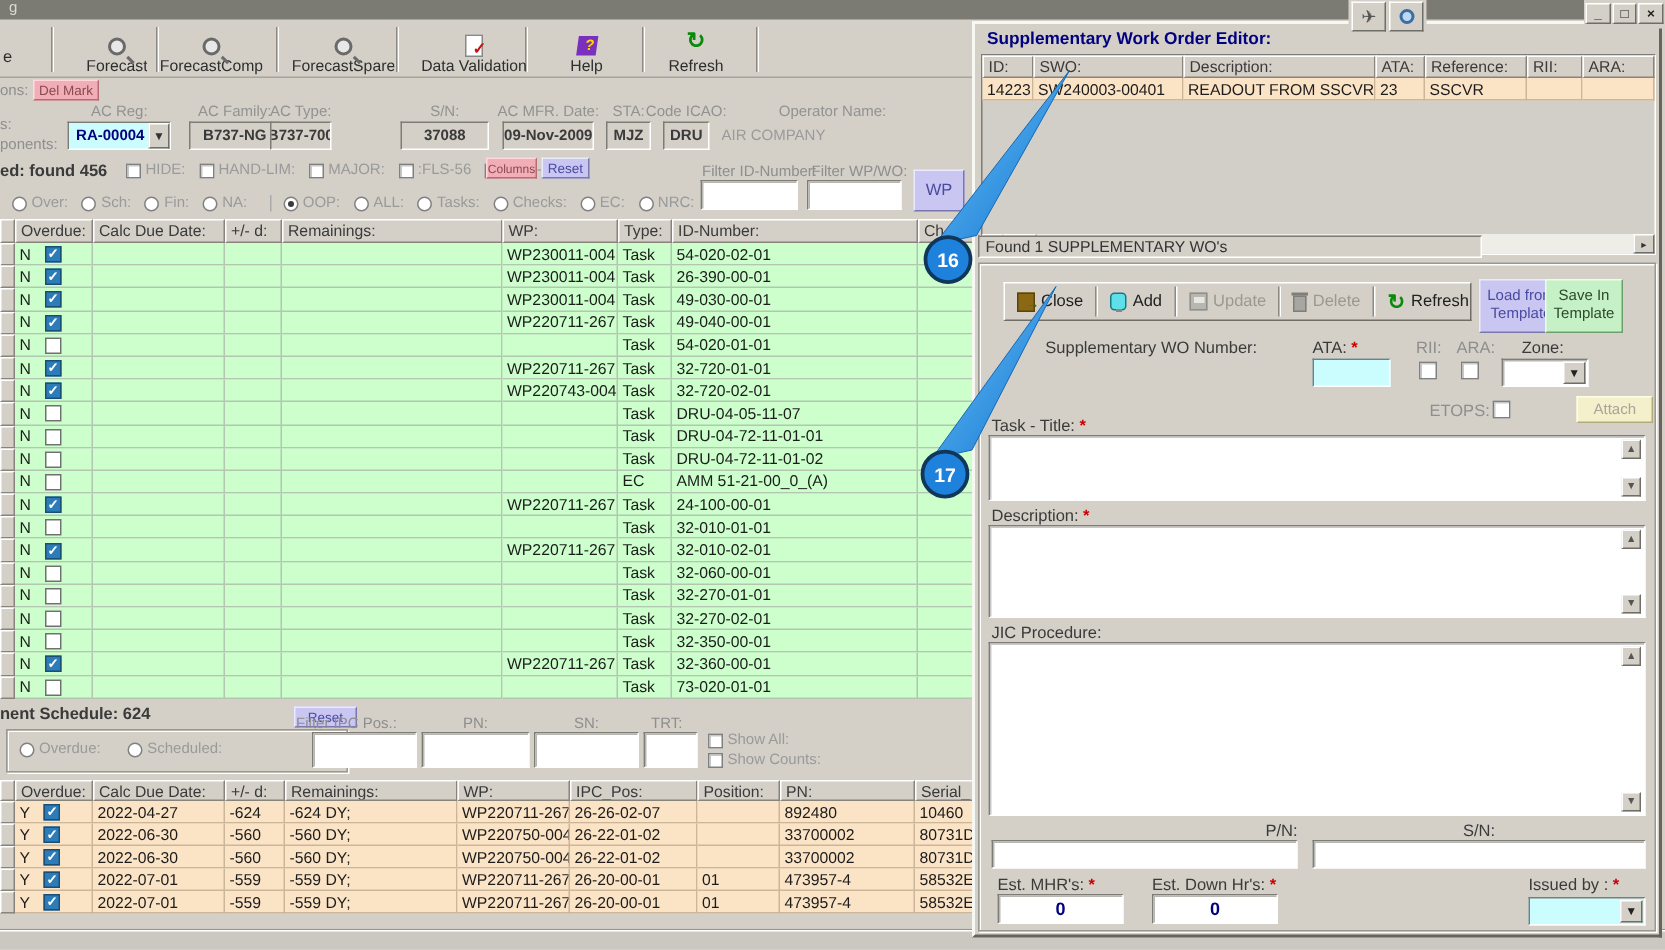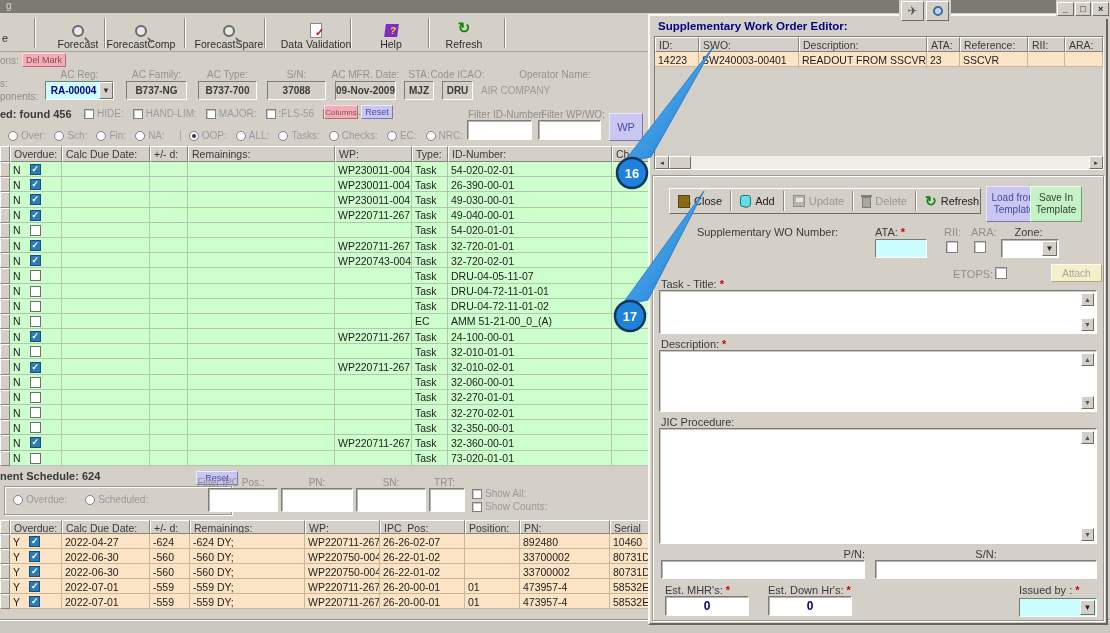--- a/index.html
+++ b/index.html
@@ -42,21 +42,21 @@
   .icon-mag::after { content:""; position:absolute; width:6px; height:2px; background:#6A6A6A; transform:rotate(45deg); left:10px; top:12px; }
   .icon-doc { width:12px; height:15px; background:#FFFFFF; border:1px solid #888; margin:0 auto; }
   .icon-doc::after { content:"\2713"; color:#CC1111; font-weight:bold; font-size:11px; position:absolute; left:4px; top:2px; }
   .icon-book { width:13px; height:13px; background:#7B2FBE; margin:1px auto; transform:skewX(-8deg); }
   .icon-book::after { content:"?"; color:#FFD700; font-size:10px; font-weight:bold; position:absolute; left:5px; top:1px; }
   .icon-refresh { color:#0A8A0A; font-size:15px; font-weight:bold; line-height:14px; text-align:center; }
 
   
   .acf { position:absolute; top:81px; height:19px; }
   .acf:nth-of-type(1){left:45px;width:69px} .acf:nth-of-type(2){left:126px;width:61px}
-  .acf:nth-of-type(3){left:198px;width:59px} .acf:nth-of-type(4){left:267px;width:59px}
+  .acf:nth-of-type(3){left:180px;width:41px} .acf:nth-of-type(4){left:267px;width:59px}
   .acf:nth-of-type(5){left:335px;width:61px} .acf:nth-of-type(6){left:404px;width:30px}
   .acf:nth-of-type(7){left:442px;width:31px} .acf:nth-of-type(8){left:480px;width:150px}
   .aclab { position:absolute; top:-12px; left:-14px; right:-14px; text-align:center; font-size:10px; color:#929292; white-space:nowrap; }
   .acbox { width:100%; height:100%; display:flex; align-items:center; justify-content:center; font-weight:bold; font-size:10px; color:#3A3A3A; background:#D4D0C8; border:1px solid; border-color:#7E7C76 #FFF #FFF #7E7C76; }
   .acarrow { display:none; position:absolute; right:1px; top:1px; bottom:1px; width:14px; align-items:center; justify-content:center; font-size:8px; color:#333; background:#D4D0C8; border:1px solid; border-color:#FFF #6E6E66 #6E6E66 #FFF; }
   .acf:nth-of-type(1) .acarrow { display:flex; }
   .acf:nth-of-type(1) .acbox { background:#CBFDFF; color:#000080; padding-right:12px; }
   .acf:nth-of-type(8) .acbox { border-color:transparent; background:transparent; font-weight:normal; color:#9A9A9A; justify-content:flex-start; font-size:10px; }
 
   
@@ -77,21 +77,21 @@
   .m4{width:147px;flex:none} .m5{width:77px;flex:none} .m6{width:36px;flex:none} .m7{width:164px;flex:none} .m8{flex:1}
   .k0{width:10px;flex:none} .k1{width:52px;flex:none} .k2{width:88px;flex:none} .k3{width:40px;flex:none}
   .k4{width:115px;flex:none} .k5{width:75px;flex:none} .k6{width:85px;flex:none} .k7{width:55px;flex:none} .k8{width:90px;flex:none} .k9{flex:1}
   .cb { width:11px; height:11px; margin-left:9px; position:relative; flex:none; }
   .cb-on { background:#2B7CB8; border:1px solid #1A4E74; }
   .cb-on::after { content:"\2713"; color:#FFF; font-size:9px; font-weight:bold; position:absolute; left:1px; top:-1px; }
   .cb-off { background:#FFF; border:1px solid #707070; }
 
   
   #swo-panel { left:648px; top:14px; width:460px; height:611px; background:#D4D0C8; border:2px solid; border-color:#F8F8F2 #68645C #68645C #F8F8F2; z-index:10; }
-  .s0{width:44px;flex:none}.s1{width:100px;flex:none}.s2{width:128px;flex:none}.s3{width:33px;flex:none}
+  .s0{width:34px;flex:none}.s1{width:100px;flex:none}.s2{width:128px;flex:none}.s3{width:33px;flex:none}
   .s4{width:68px;flex:none}.s5{width:37px;flex:none}.s6{flex:1}
   .sbarbtn { width:14px; height:13px; display:flex; align-items:center; justify-content:center; font-size:7px; color:#333; background:#D4D0C8; border:1px solid; border-color:#FFF #6E6E66 #6E6E66 #FFF; flex:none; }
   .ta { position:absolute; background:#FFF; border:1px solid; border-color:#7E7C76 #FFF #FFF #7E7C76; box-shadow:inset 1px 1px 0 #C8C8C8; }
   .taup, .tadn { position:absolute; right:2px; width:13px; height:13px; display:flex; align-items:center; justify-content:center; font-size:7px; color:#555; background:#D4D0C8; border:1px solid; border-color:#FFF #6E6E66 #6E6E66 #FFF; }
   .taup { top:2px; } .tadn { bottom:2px; }
   .stool { display:flex; align-items:center; height:100%; }
   .sbtn { display:flex; align-items:center; gap:4px; padding:0 7px; font-size:11px; color:#202020; height:22px; }
   .sbtn.dis { color:#9C9890; }
   .ssep { width:2px; height:20px; border-left:1px solid #8E8A82; border-right:1px solid #FFF; margin:0 1px; }
   .tplbtn { position:absolute; font-size:10px; text-align:center; line-height:1.2; display:flex; align-items:center; justify-content:center; padding:2px; }
@@ -801,20 +801,21 @@
           </div>
         </div>
       <div class="abs" style="left:0;right:0;bottom:0;height:13px;background:#EFEDE8;display:flex;">
         <div class="sbarbtn">◂</div>
         <div class="sbarbtn" style="width:22px;"></div>
         <div style="flex:1;"></div>
         <div class="sbarbtn">▸</div>
       </div>
     </div>
 
+    <div class="abs nowrap" style="left:2px;top:141px;width:336px;height:15px;border:1px solid;border-color:#7E7C76 #FFF #FFF #7E7C76;background:#D4D0C8;color:#333;font-size:10.5px;padding:1px 0 0 4px;">Found 1 SUPPLEMENTARY WO's</div>
 
     <div class="abs groove" style="left:2px;top:159px;width:452px;height:446px;background:#D4D0C8;">
 
       <div class="abs raised" style="left:16px;top:12px;width:312px;height:26px;padding:1px;">
         <div class="stool">
           <div class="sbtn">
               <span class="i-door"></span>
               <span>Close</span>
             </div>
           <div class="ssep"></div>

